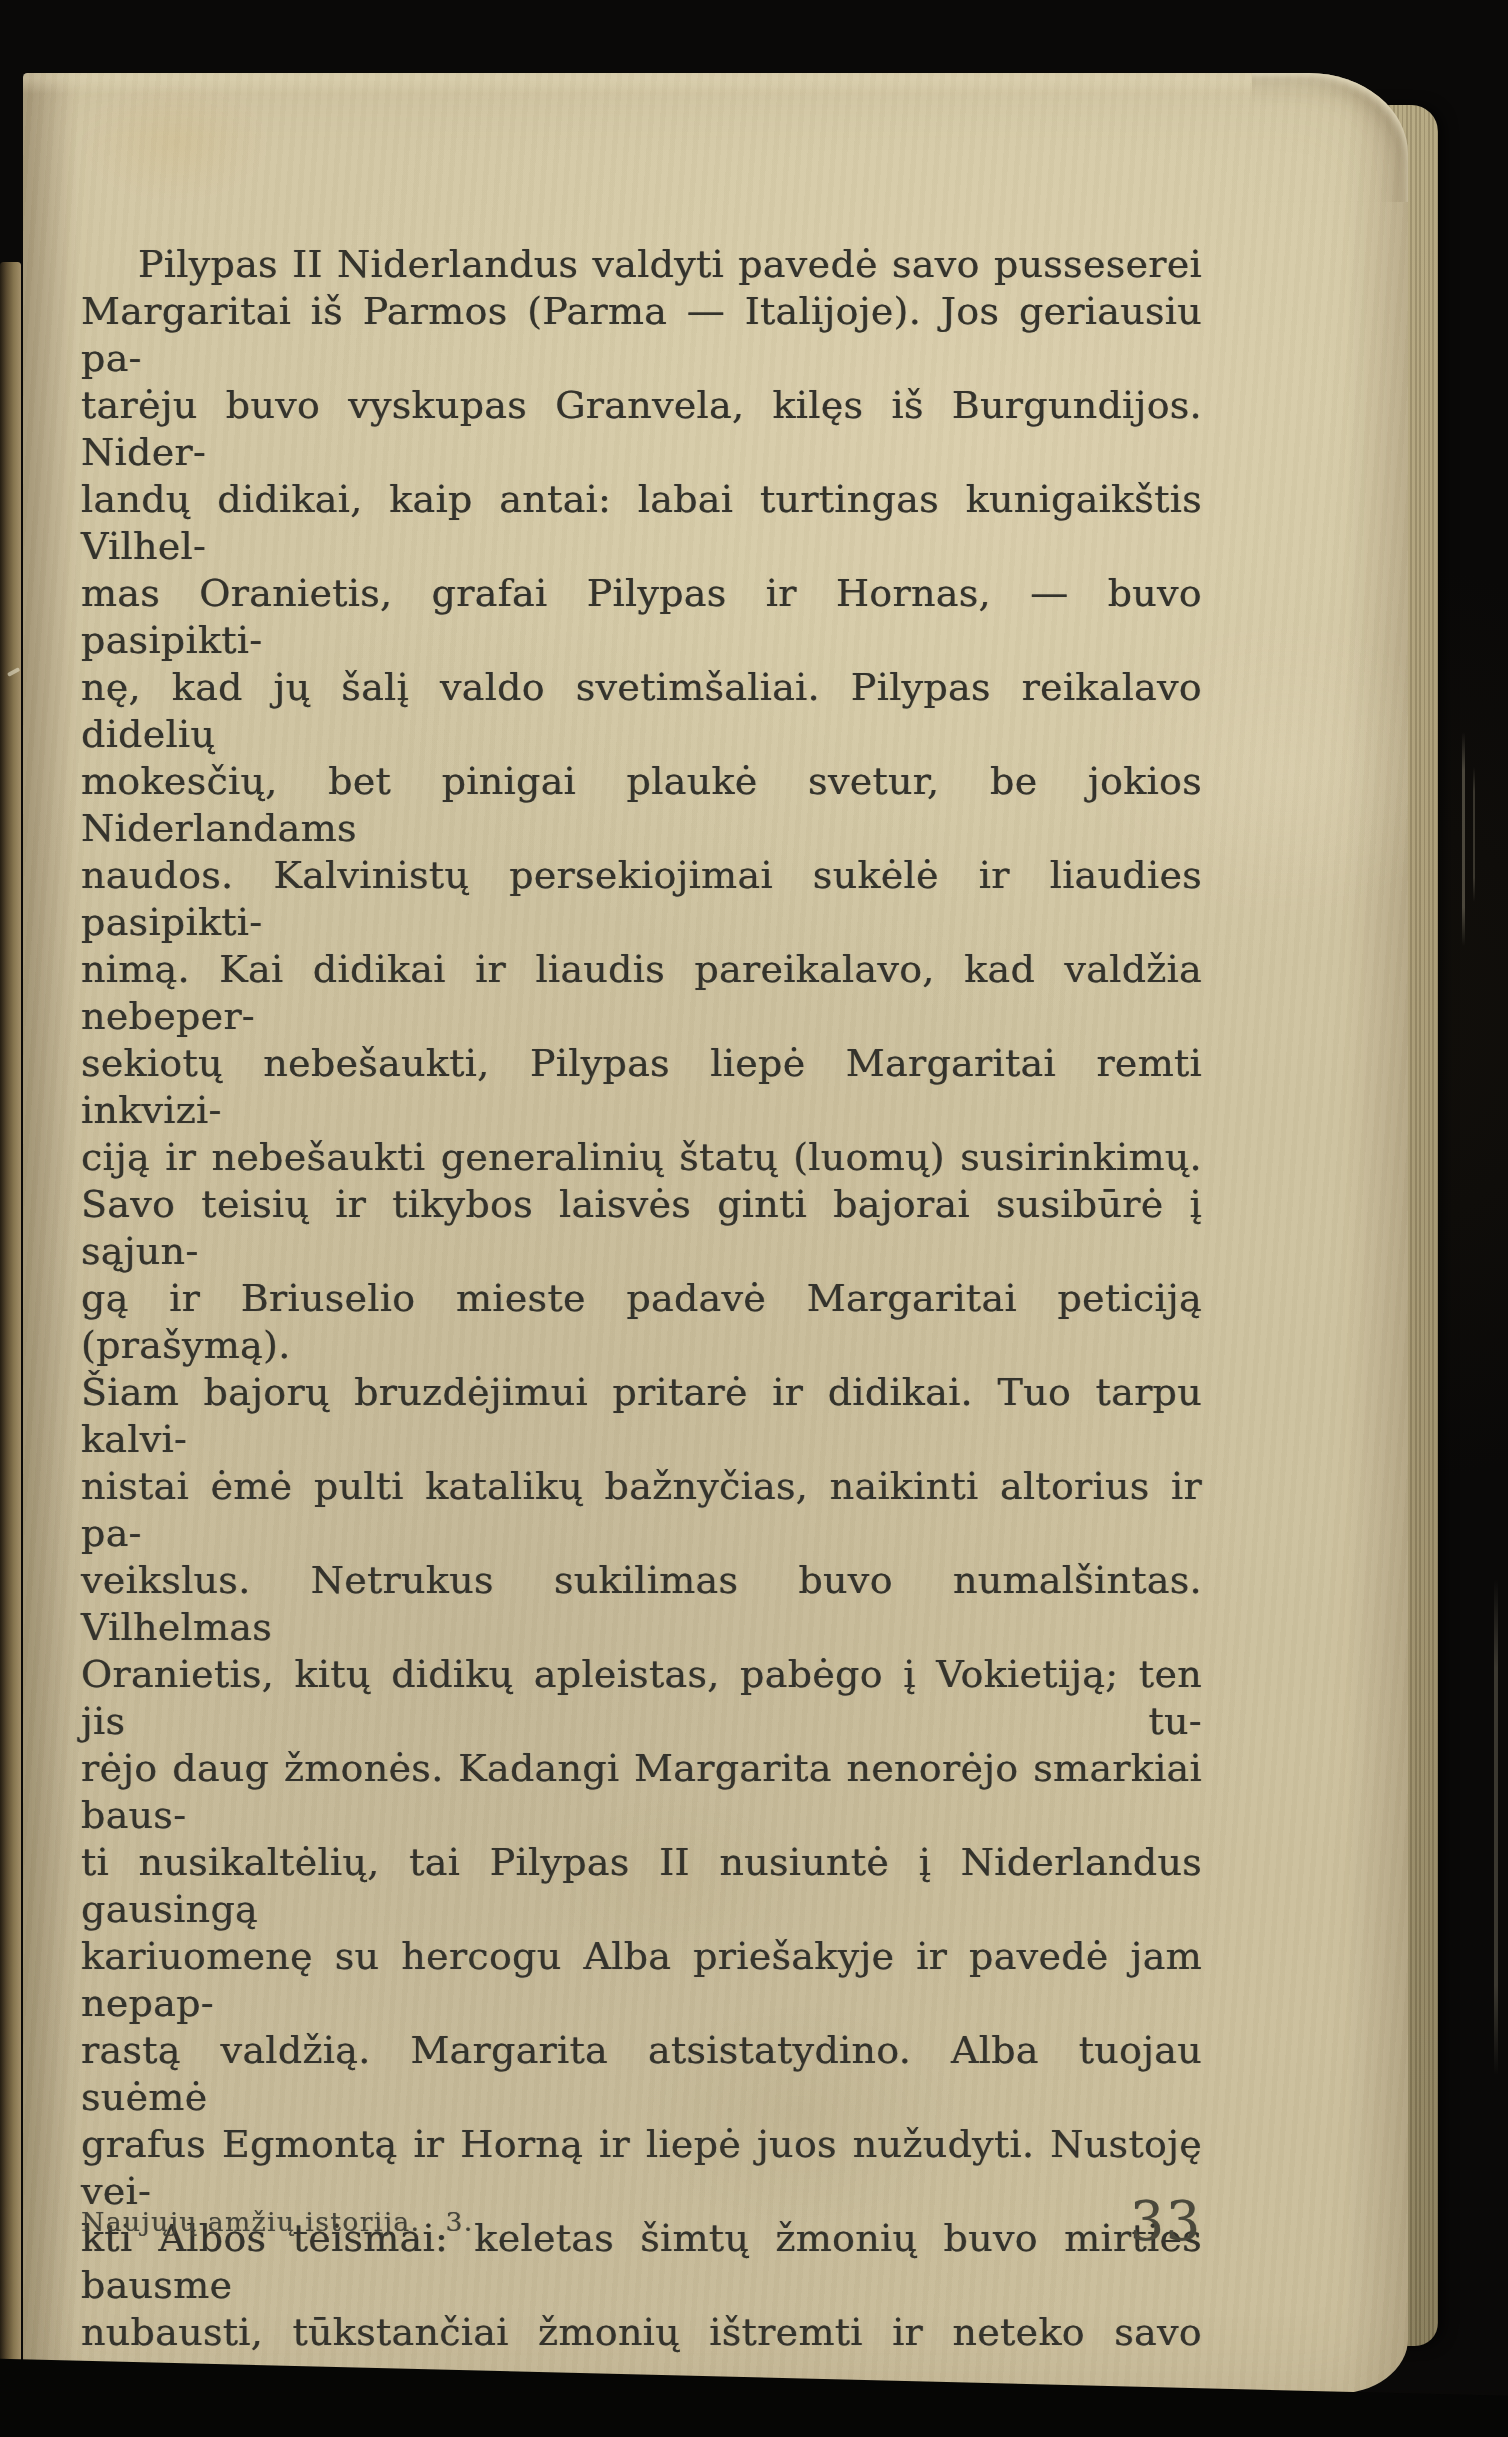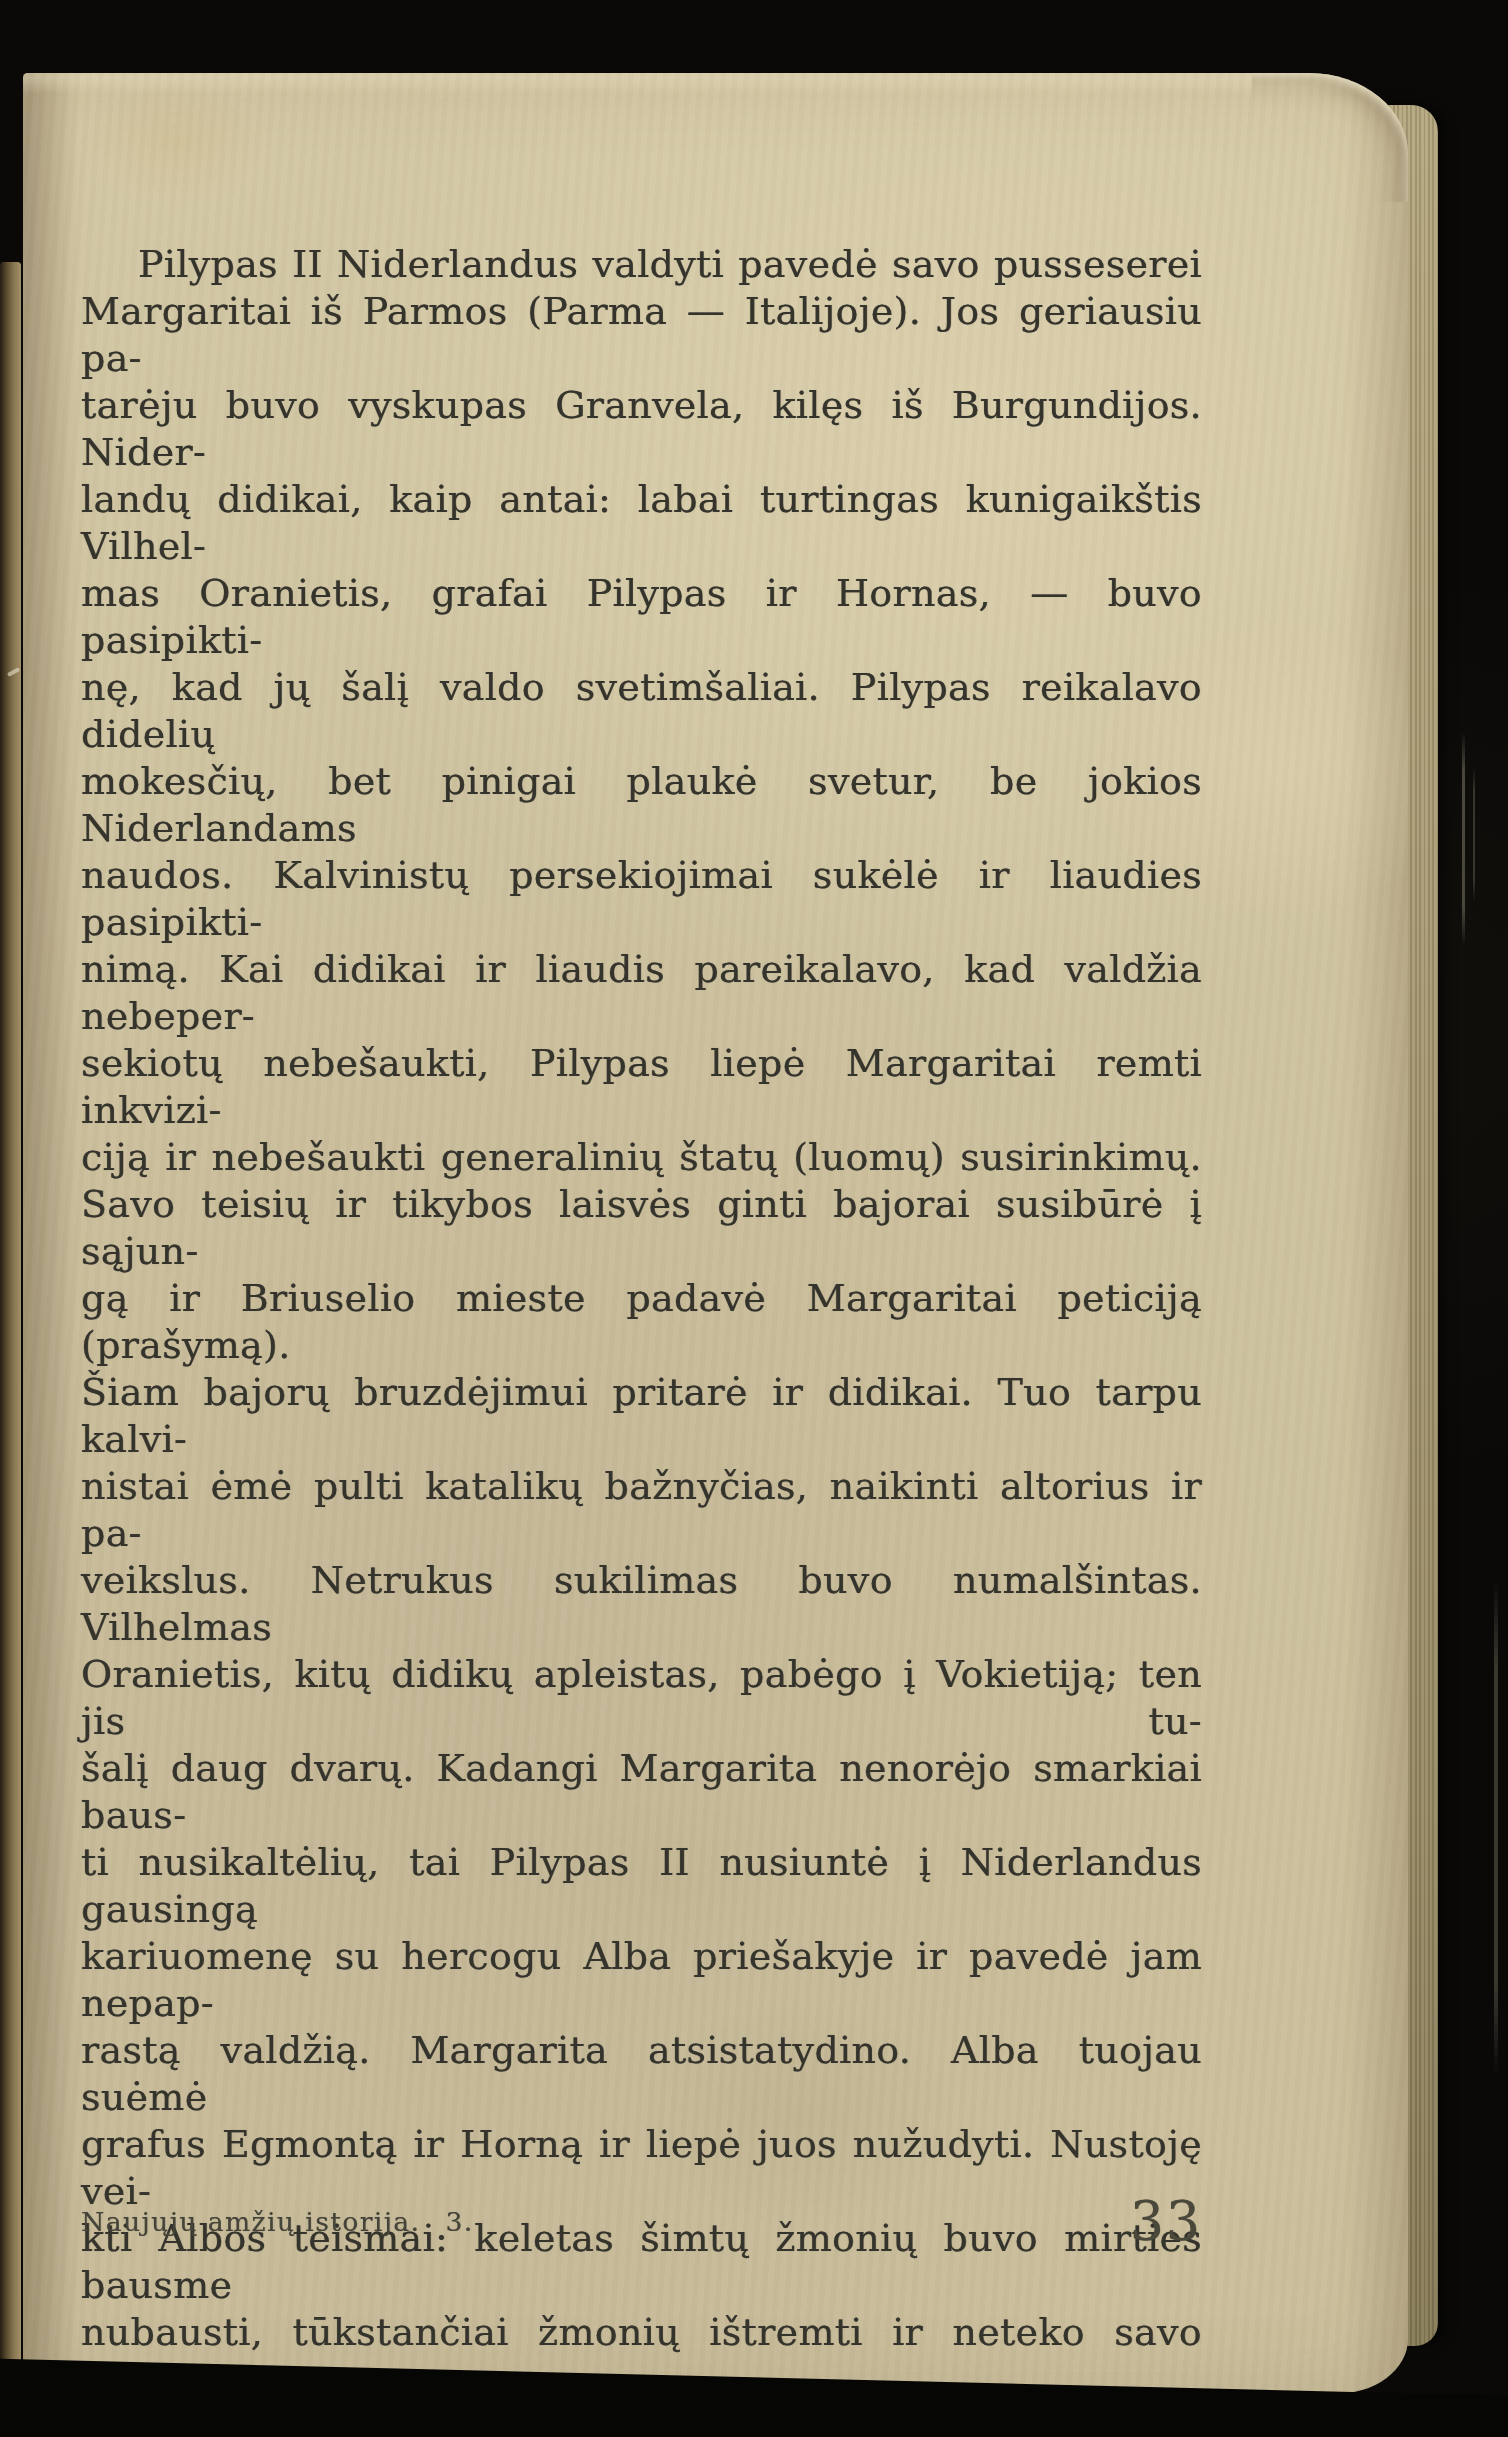--- a/index.html
+++ b/index.html
@@ -112,21 +112,21 @@
           <div class="line">naudos. Kalvinistų persekiojimai sukėlė ir liaudies pasipikti-</div>
           <div class="line">nimą. Kai didikai ir liaudis pareikalavo, kad valdžia nebeper-</div>
           <div class="line">sekiotų nebešaukti, Pilypas liepė Margaritai remti inkvizi-</div>
           <div class="line">ciją ir nebešaukti generalinių štatų (luomų) susirinkimų.</div>
           <div class="line">Savo teisių ir tikybos laisvės ginti bajorai susibūrė į sąjun-</div>
           <div class="line">gą ir Briuselio mieste padavė Margaritai peticiją (prašymą).</div>
           <div class="line">Šiam bajorų bruzdėjimui pritarė ir didikai. Tuo tarpu kalvi-</div>
           <div class="line">nistai ėmė pulti katalikų bažnyčias, naikinti altorius ir pa-</div>
           <div class="line">veikslus. Netrukus sukilimas buvo numalšintas. Vilhelmas</div>
           <div class="line">Oranietis, kitų didikų apleistas, pabėgo į Vokietiją; ten jis tu-</div>
-          <div class="line">šalį daug dvarų. Kadangi Margarita nenorėjo smarkiai baus-</div>
+          <div class="line">rėjo daug žmonės. Kadangi Margarita nenorėjo smarkiai baus-</div>
           <div class="line">ti nusikaltėlių, tai Pilypas II nusiuntė į Niderlandus gausingą</div>
           <div class="line">kariuomenę su hercogu Alba priešakyje ir pavedė jam nepap-</div>
           <div class="line">rastą valdžią. Margarita atsistatydino. Alba tuojau suėmė</div>
           <div class="line">grafus Egmontą ir Horną ir liepė juos nužudyti. Nustoję vei-</div>
           <div class="line">kti Albos teismai: keletas šimtų žmonių buvo mirties bausme</div>
           <div class="line end">nubausti, tūkstančiai žmonių ištremti ir neteko savo turto.</div>
         </div>
         <div class="para">
           <div class="line indent">Prasidėjo sukilimas. Nustoję turto ir pastogės žmonės</div>
         </div>

